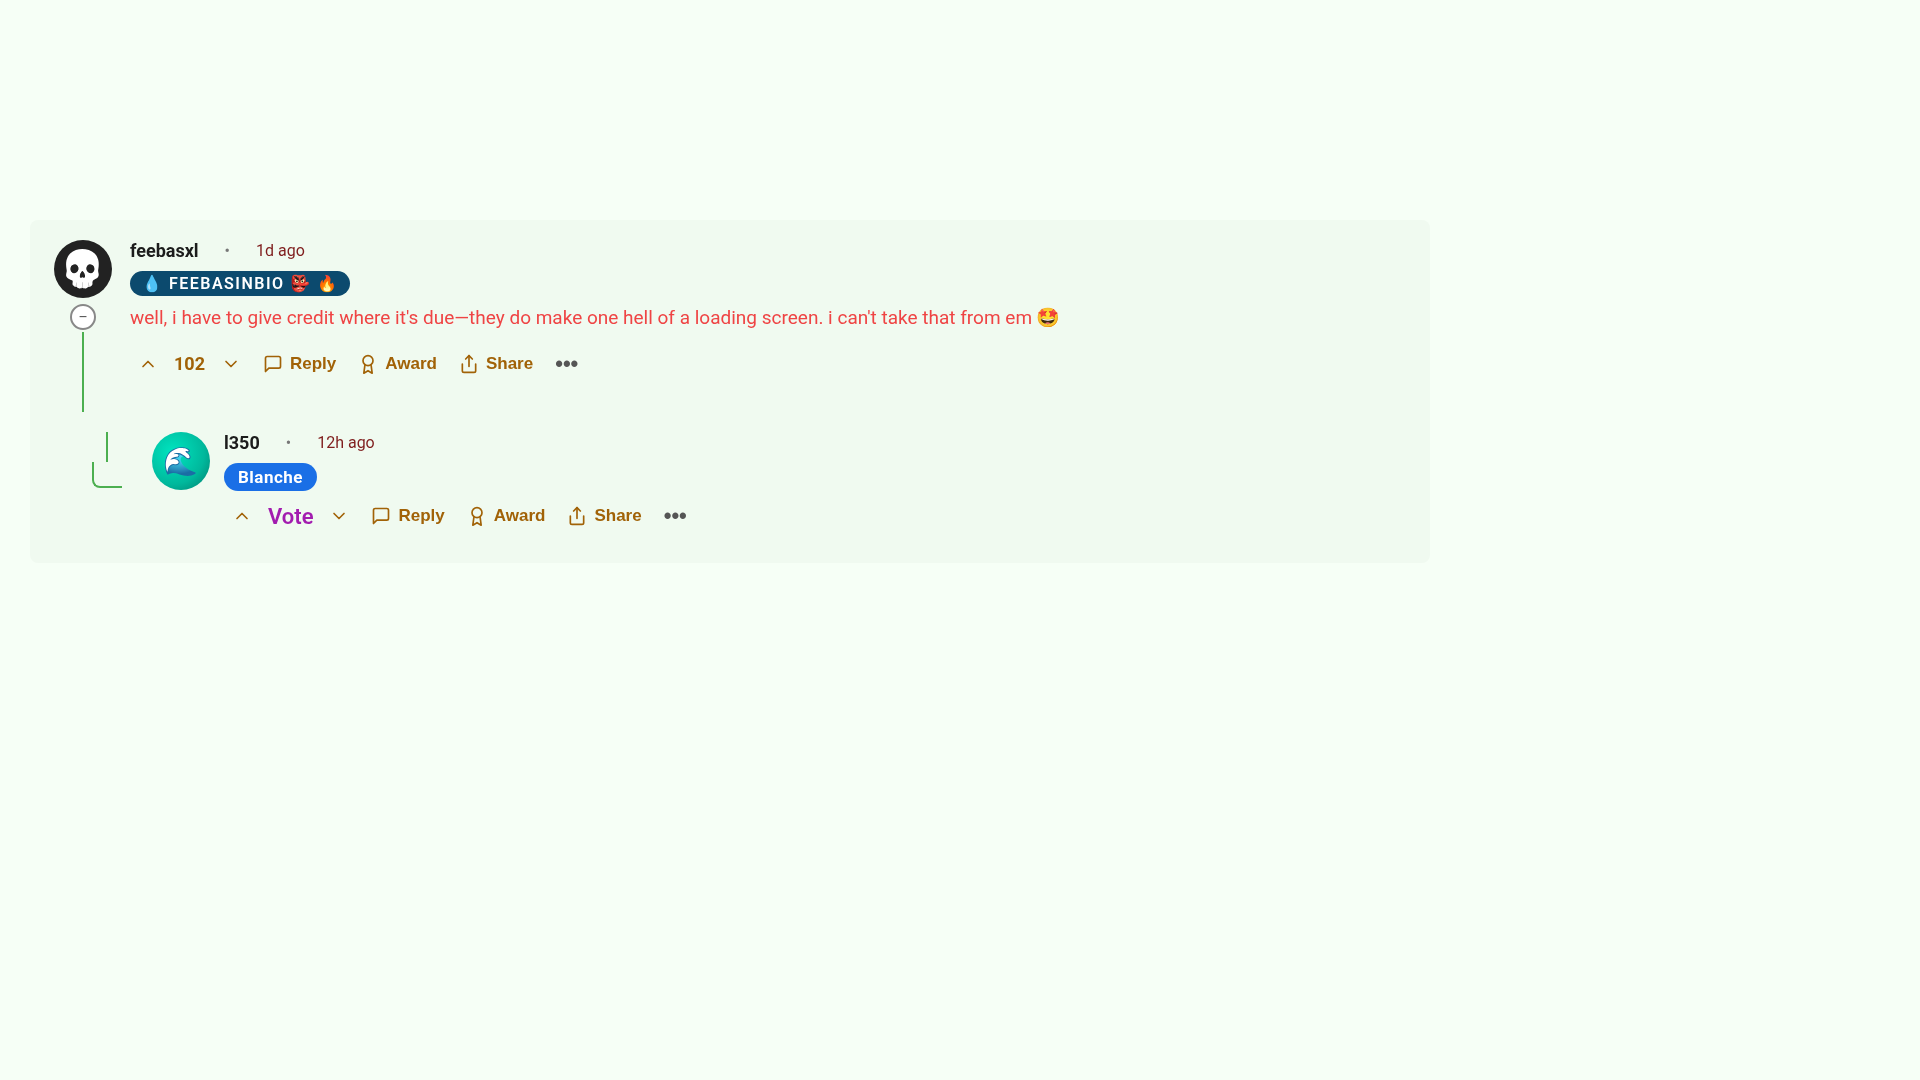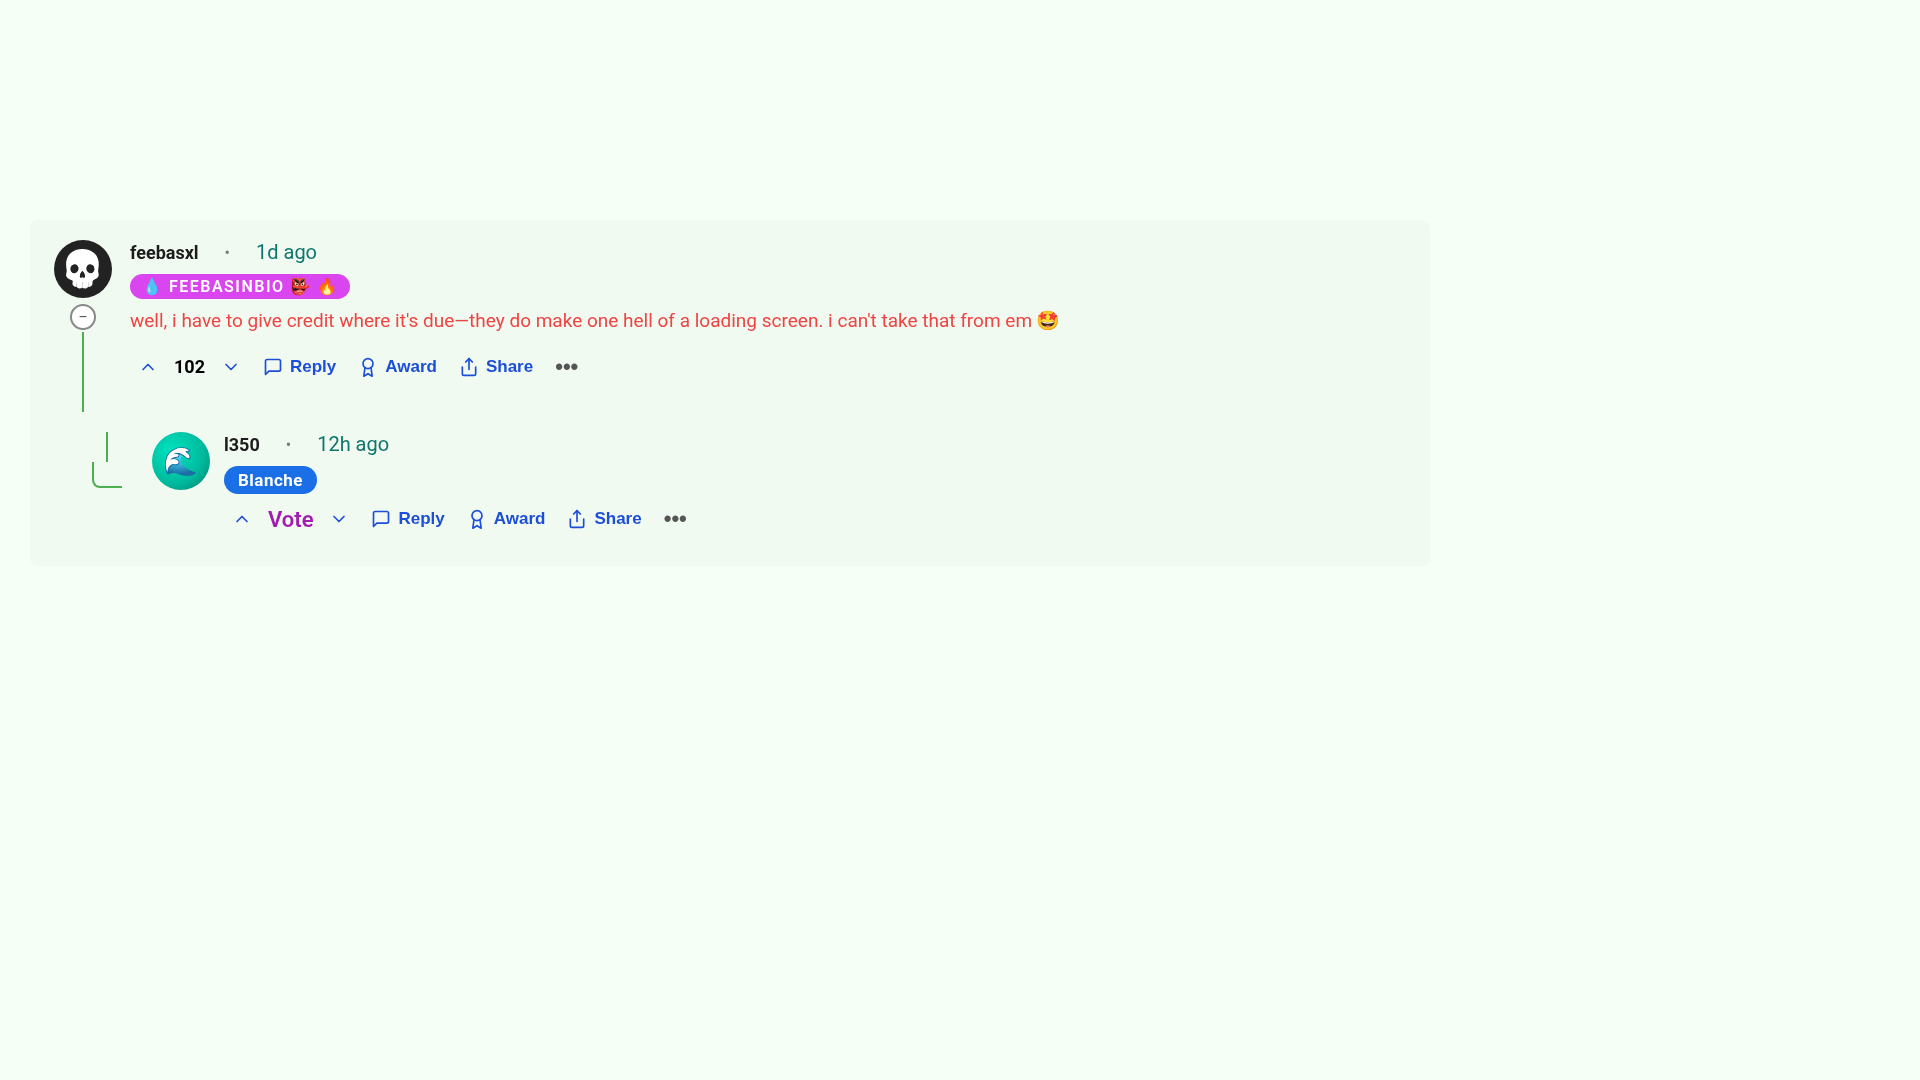--- a/index.html
+++ b/index.html
@@ -87,29 +87,29 @@
       font-size: 18px;
       color: #1c1c1c;
     }
 
     .dot {
       color: #777;
       font-size: 16px;
     }
 
     .timestamp {
-      color: #0f766e;
-      font-size: 20px;
+      color: #7f1d1d;
+      font-size: 16px;
     }
 
     .flair-badge {
       display: inline-flex;
       align-items: center;
       gap: 4px;
-      background: #d946ef;
+      background: #0c4a6e;
       color: white;
       border-radius: 20px;
       padding: 3px 12px;
       font-size: 16px;
       font-weight: 600;
       letter-spacing: 1.5px;
       text-transform: uppercase;
       margin-top: 4px;
       margin-bottom: 8px;
     }
@@ -143,31 +143,31 @@
       gap: 8px;
     }
 
     .action-btn {
       display: flex;
       align-items: center;
       gap: 7px;
       background: none;
       border: none;
       cursor: pointer;
-      color: #1d4ed8;
+      color: #a16207;
       font-size: 17px;
       font-weight: 600;
       padding: 6px 8px;
       border-radius: 20px;
     }
 
     .vote-count {
       font-size: 18px;
       font-weight: 700;
-      color: #000000;
+      color: #a16207;
     }
 
     .more-btn {
       background: none;
       border: none;
       cursor: pointer;
       color: #555;
       font-size: 22px;
       font-weight: 700;
       padding: 4px 8px;

